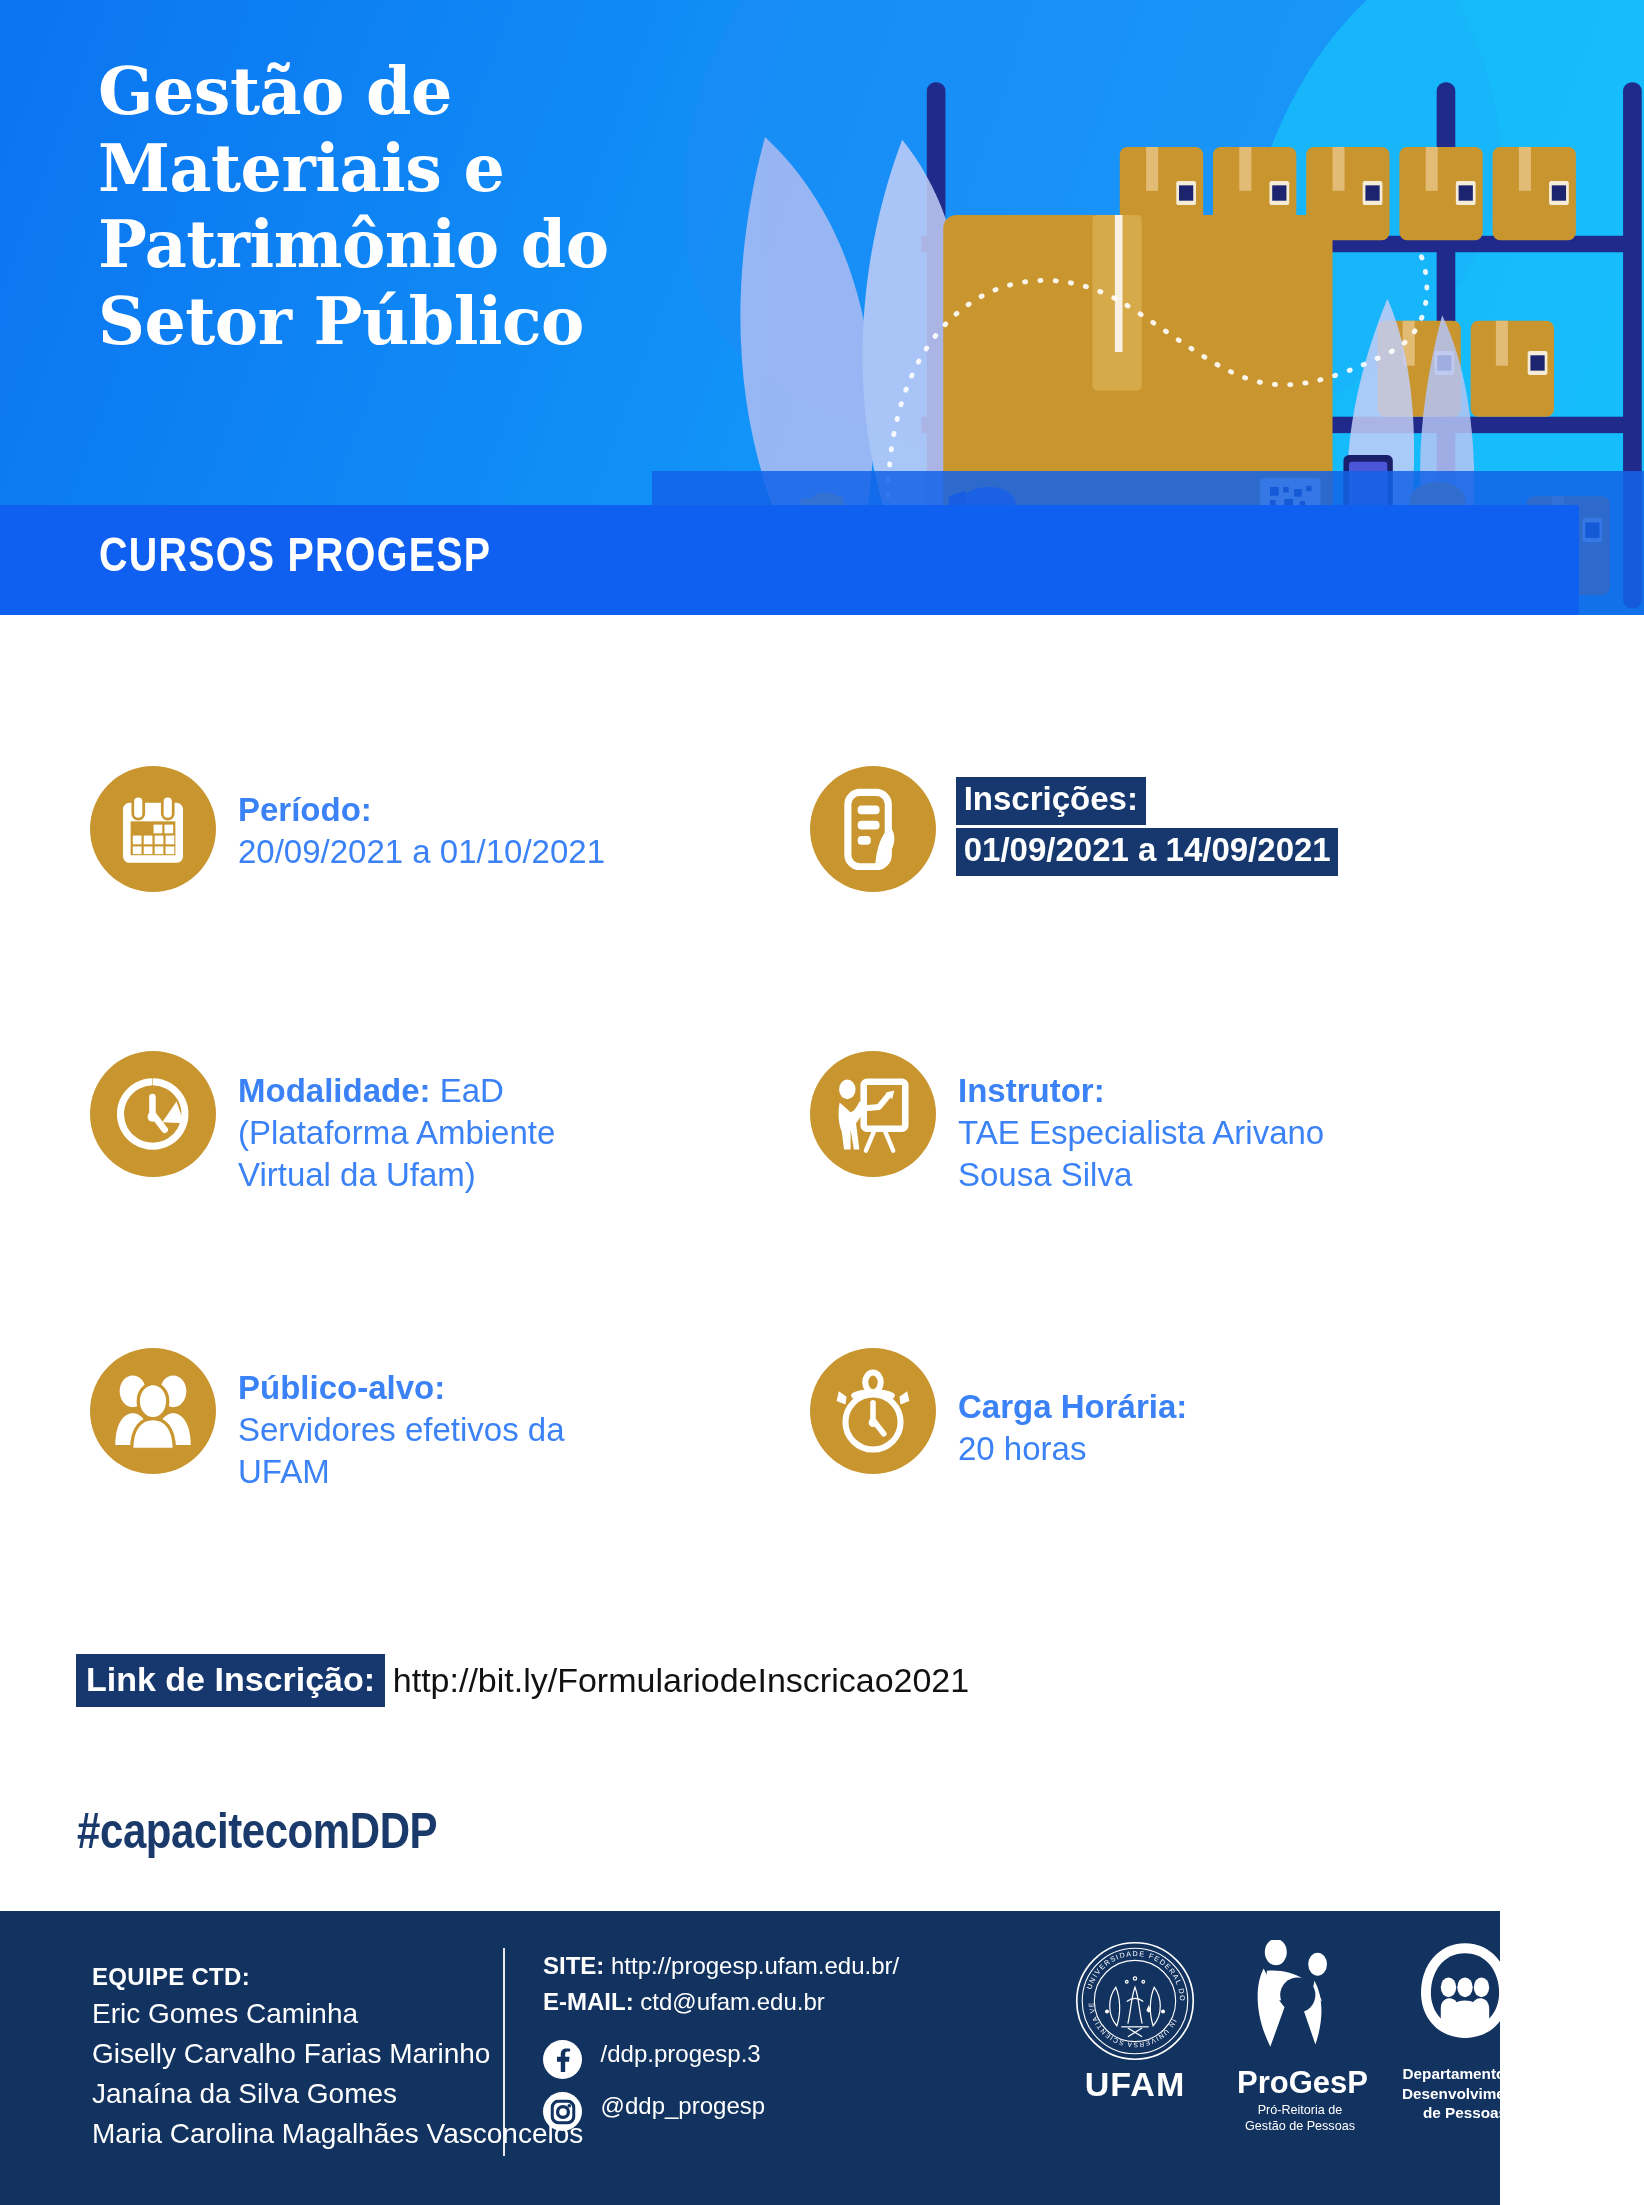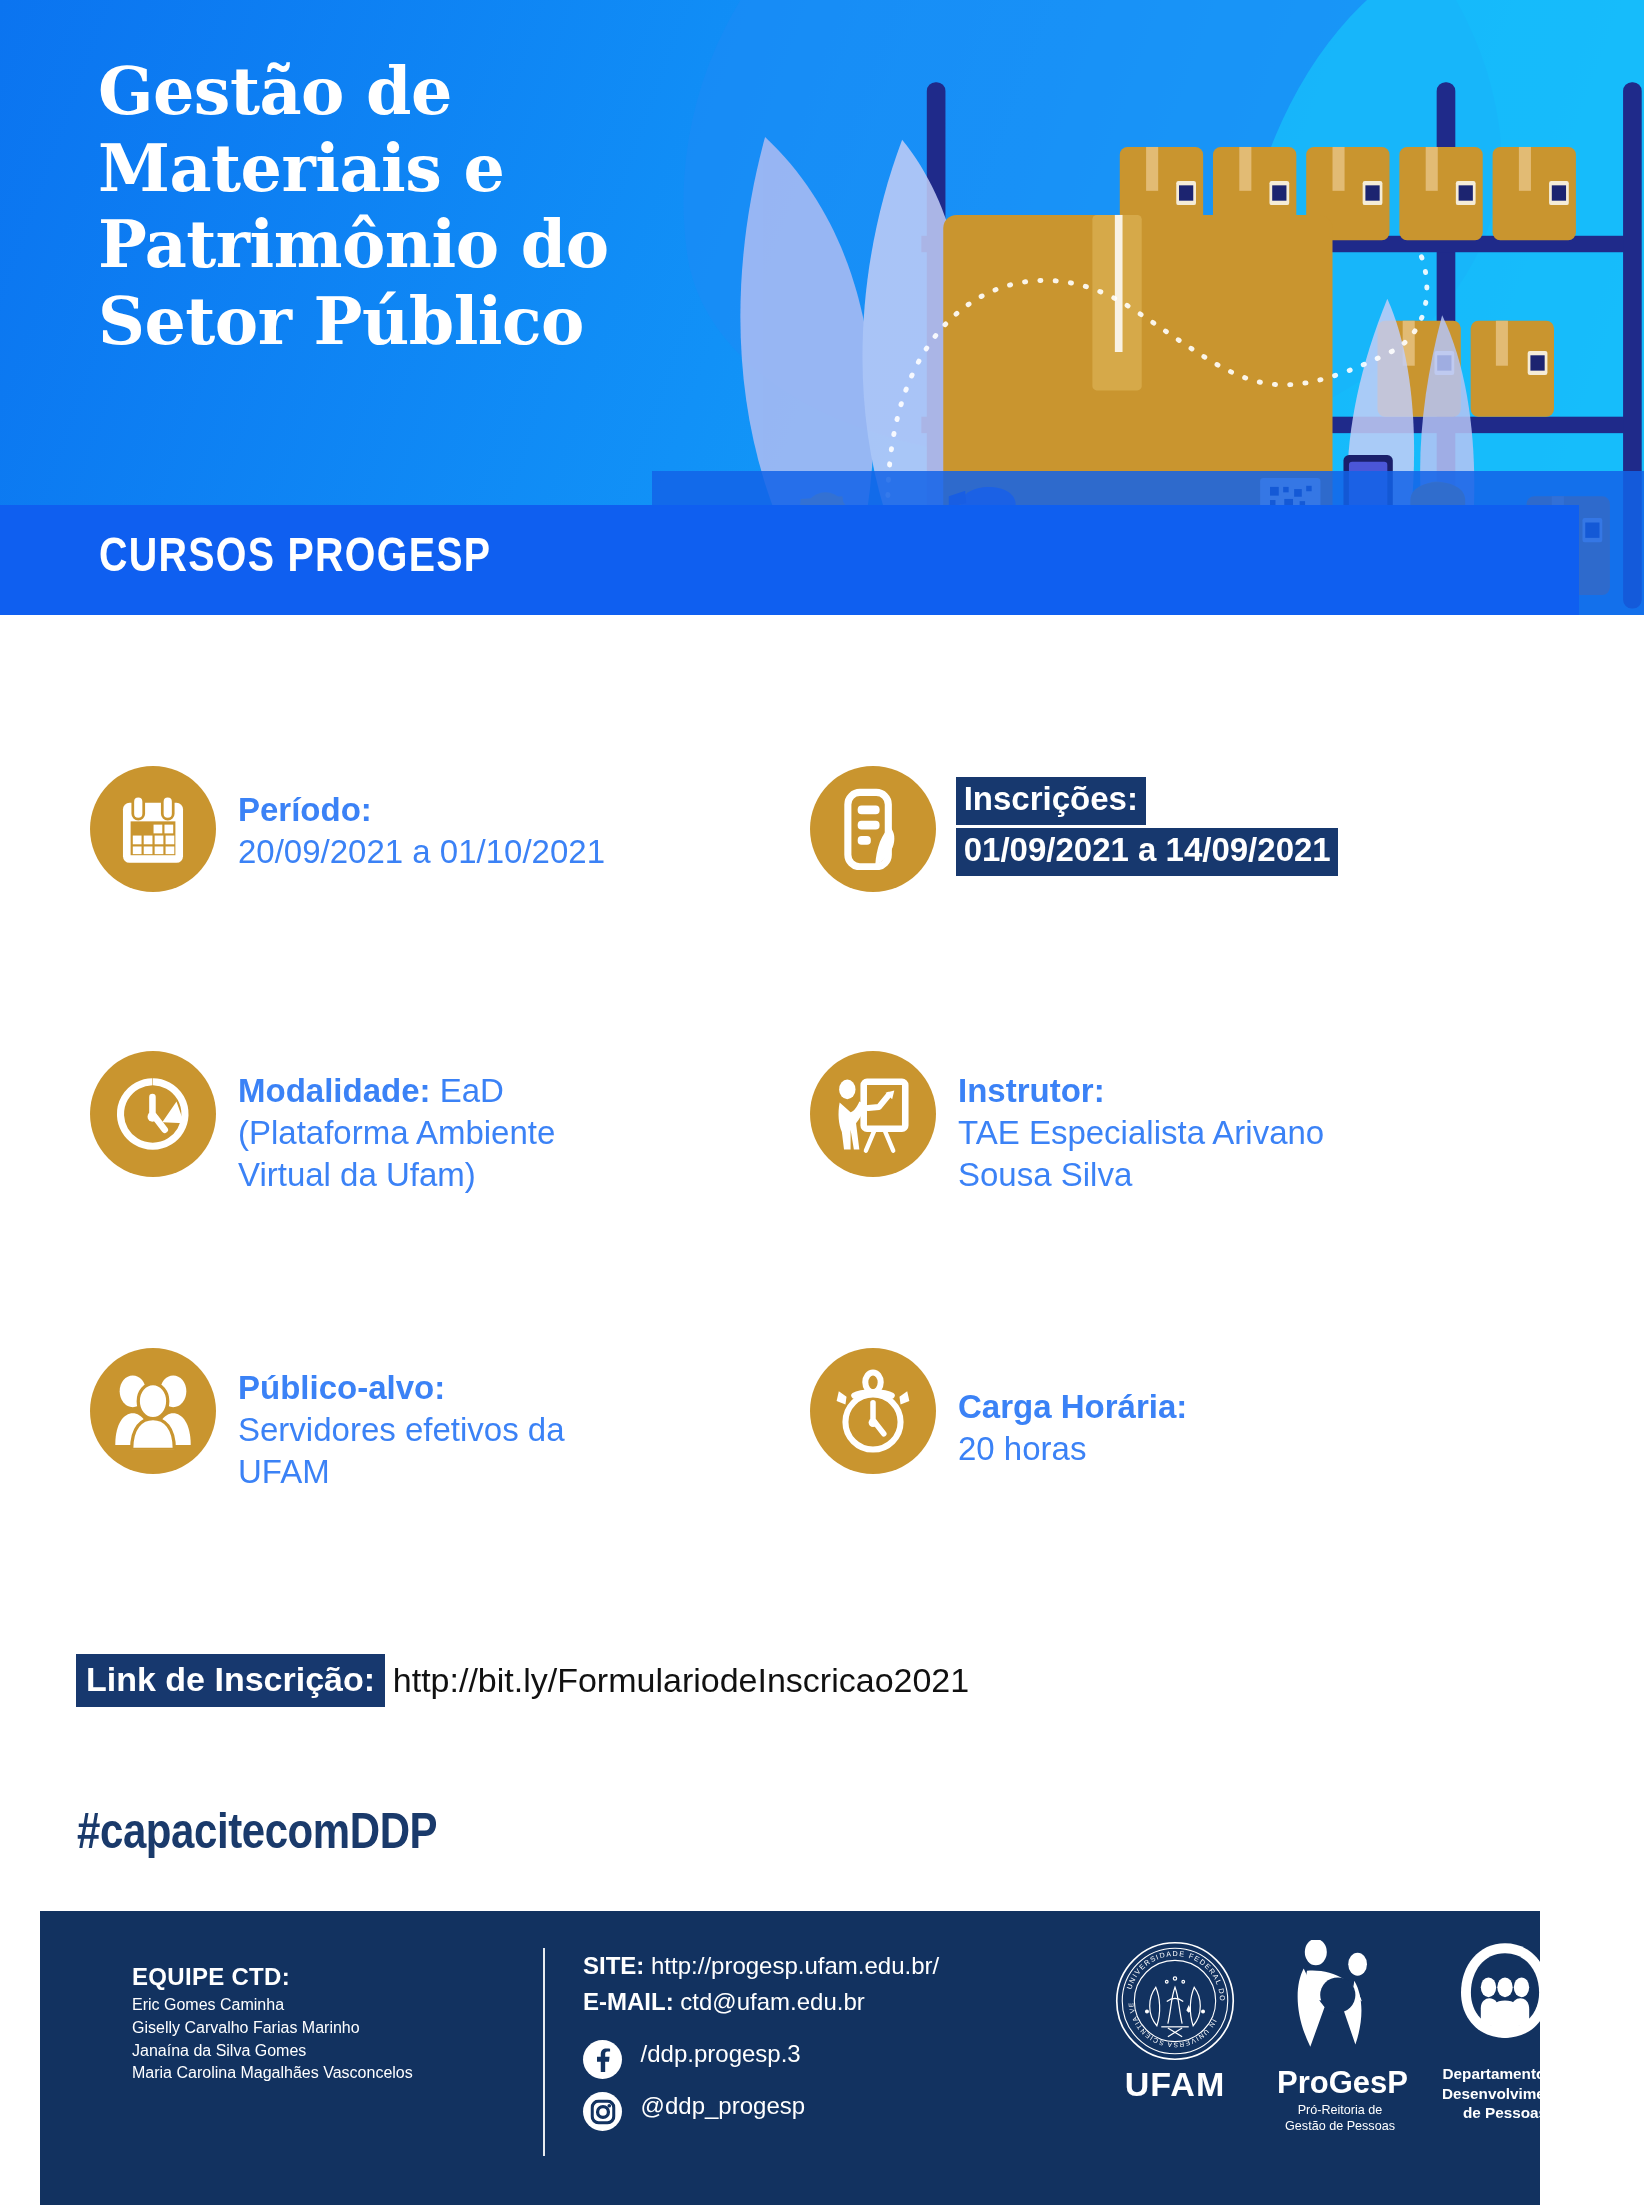--- a/index.html
+++ b/index.html
@@ -160,30 +160,29 @@
     transform-origin: left center;
     white-space: nowrap;
   }
 
   
   .footer {
     position: absolute;
     left: 0; top: 1911px;
     width: 1500px; height: 294px;
     background: #123260;
-    margin-left: 40px;
   }
   .footer-team { position: absolute; left: 92px; top: 52px; }
   .team-title {
     color: #fff; font-weight: 700; font-size: 24px;
     letter-spacing: 0.3px; margin-bottom: 3.3px;
     font-stretch: condensed;
   }
   .team-name {
-    color: #fff; font-size: 16px; line-height: 1.42;
+    color: #fff; font-size: 28px; line-height: 1.42;
     white-space: nowrap; font-stretch: condensed;
   }
 
   .footer-divider {
     position: absolute; left: 503px; top: 37px;
     width: 2.2px; height: 208px; background: #ffffff; opacity: .9;
   }
 
   .footer-contact { position: absolute; left: 543px; top: 37px; }
   .contact-line {

